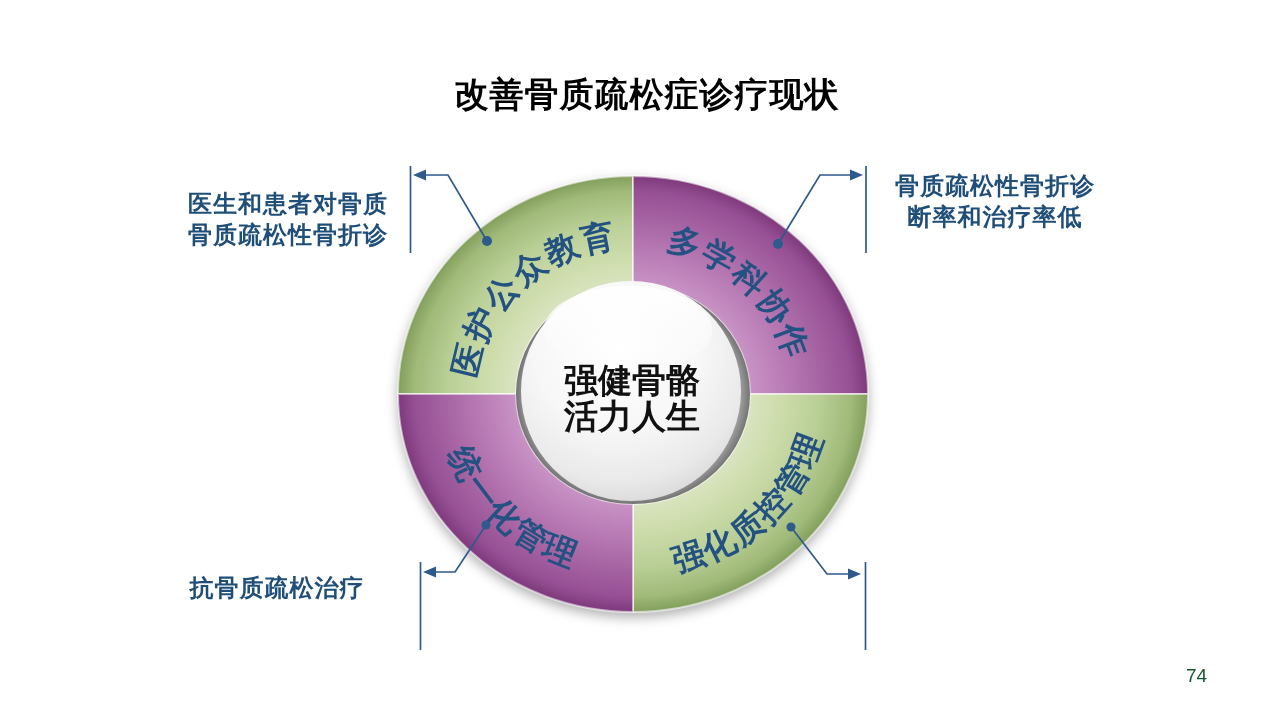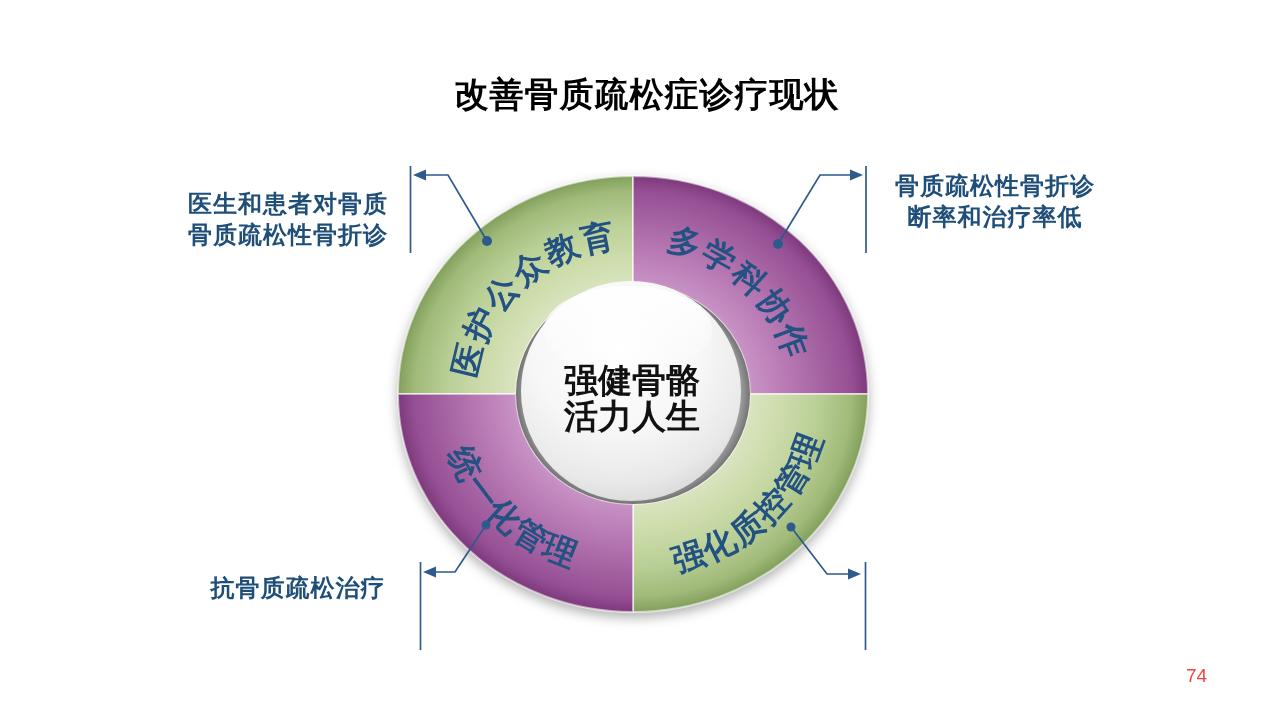--- a/index.html
+++ b/index.html
@@ -10,24 +10,24 @@
   .slide-title{
     position:absolute;left:0;top:72px;width:100%;box-sizing:border-box;padding-left:14px;
     text-align:center;font-size:34px;font-weight:700;color:#000000;letter-spacing:1px;
   }
   .callout{
     position:absolute;width:300px;text-align:center;
     color:var(--callout-blue);font-size:24px;font-weight:700;line-height:31px;letter-spacing:1px;
   }
   .callout-tl{left:138px;top:188px;}
   .callout-tr{left:845px;top:170px;}
-  .callout-bl{left:148px;top:572px;}
+  .callout-bl{left:127px;top:572px;}
   .callout-br{left:848px;top:573px;}
   .page-number{
-    position:absolute;left:1186px;top:665px;font-size:19px;color:#ef4444;
+    position:absolute;left:1186px;top:665px;font-size:19px;color:#14532d;
   }
   svg.diagram{position:absolute;left:0;top:0;}
   .seg{stroke:rgba(255,255,255,0.55);stroke-width:2px;}
   .arc-label{
     font-size:33px;font-weight:700;letter-spacing:2px;fill:var(--label-blue);
     font-family:"Liberation Sans", sans-serif;
   }
   .center-label{
     font-size:34px;font-weight:700;fill:#111111;text-anchor:middle;
     font-family:"Liberation Sans", sans-serif;

